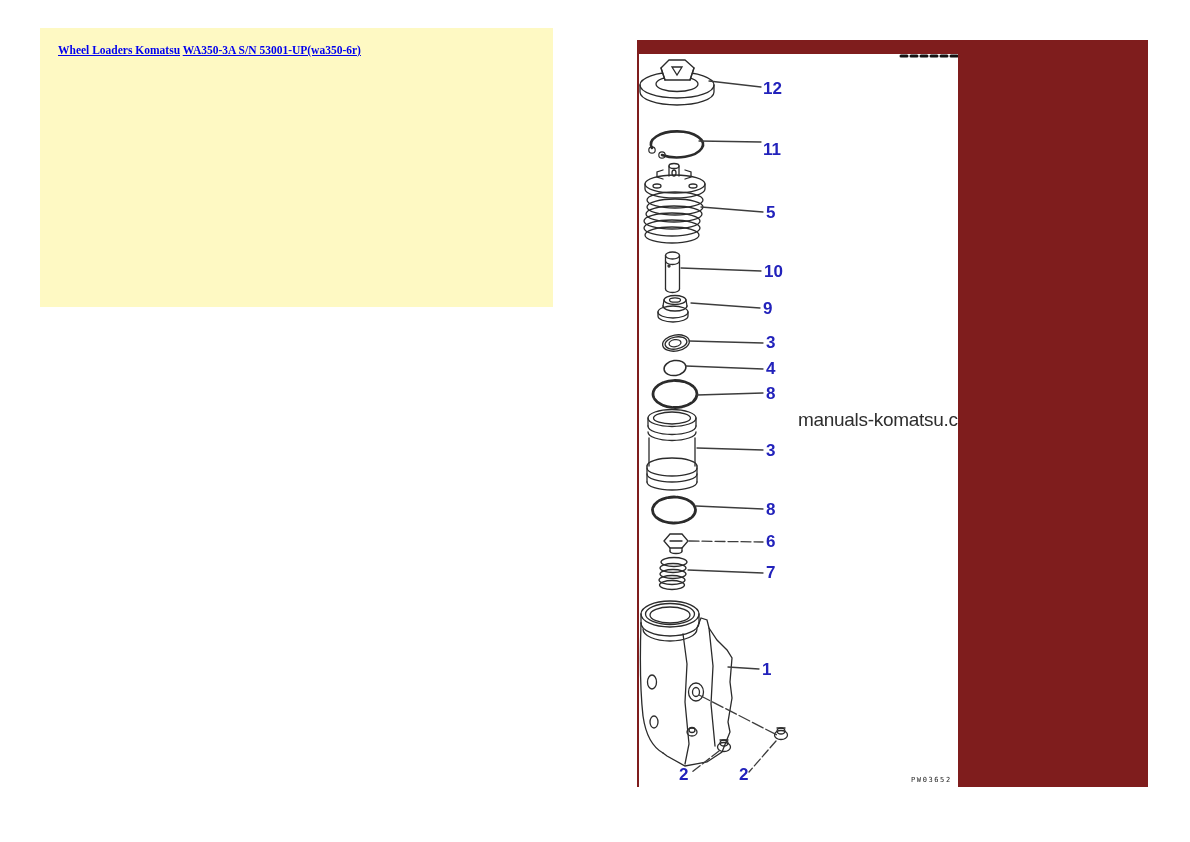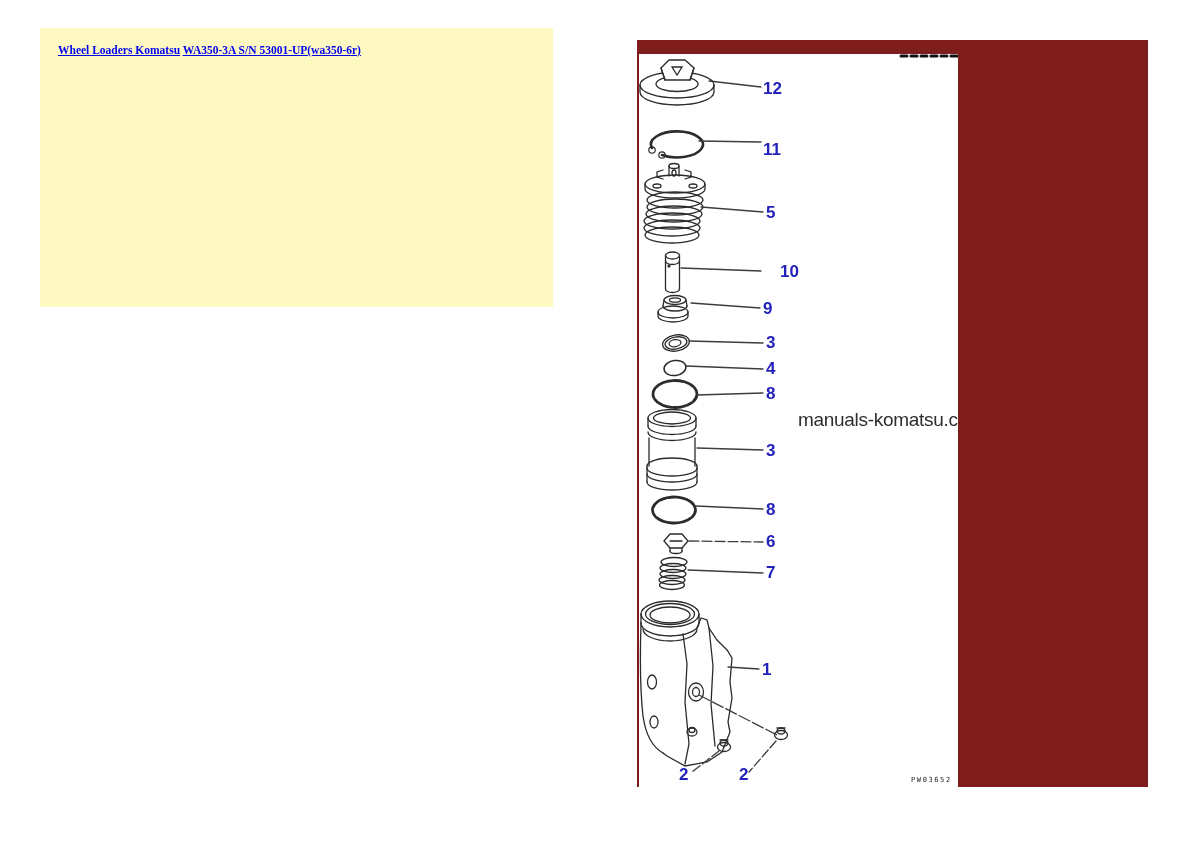--- a/index.html
+++ b/index.html
@@ -237,21 +237,21 @@
           <path d="M89,613 L120,615"></path>
           <path d="M60,641 L138,681" stroke-dasharray="12 3"></path>
           <path d="M80,697 L53,718" stroke-dasharray="9 3"></path>
           <path d="M137,687 L110,718" stroke-dasharray="9 3"></path>
         </g>
       </svg>
 
       <div class="callout" style="left:124px; top:25px;">12</div>
       <div class="callout" style="left:124px; top:86px;">11</div>
       <div class="callout" style="left:127px; top:149px;">5</div>
-      <div class="callout" style="left:141px; top:208px;">10</div>
+      <div class="callout" style="left:125px; top:208px;">10</div>
       <div class="callout" style="left:124px; top:245px;">9</div>
       <div class="callout" style="left:127px; top:279px;">3</div>
       <div class="callout" style="left:127px; top:305px;">4</div>
       <div class="callout" style="left:127px; top:330px;">8</div>
       <div class="callout" style="left:127px; top:387px;">3</div>
       <div class="callout" style="left:127px; top:446px;">8</div>
       <div class="callout" style="left:127px; top:478px;">6</div>
       <div class="callout" style="left:127px; top:509px;">7</div>
       <div class="callout" style="left:123px; top:606px;">1</div>
       <div class="callout" style="left:40px;  top:711px;">2</div>

